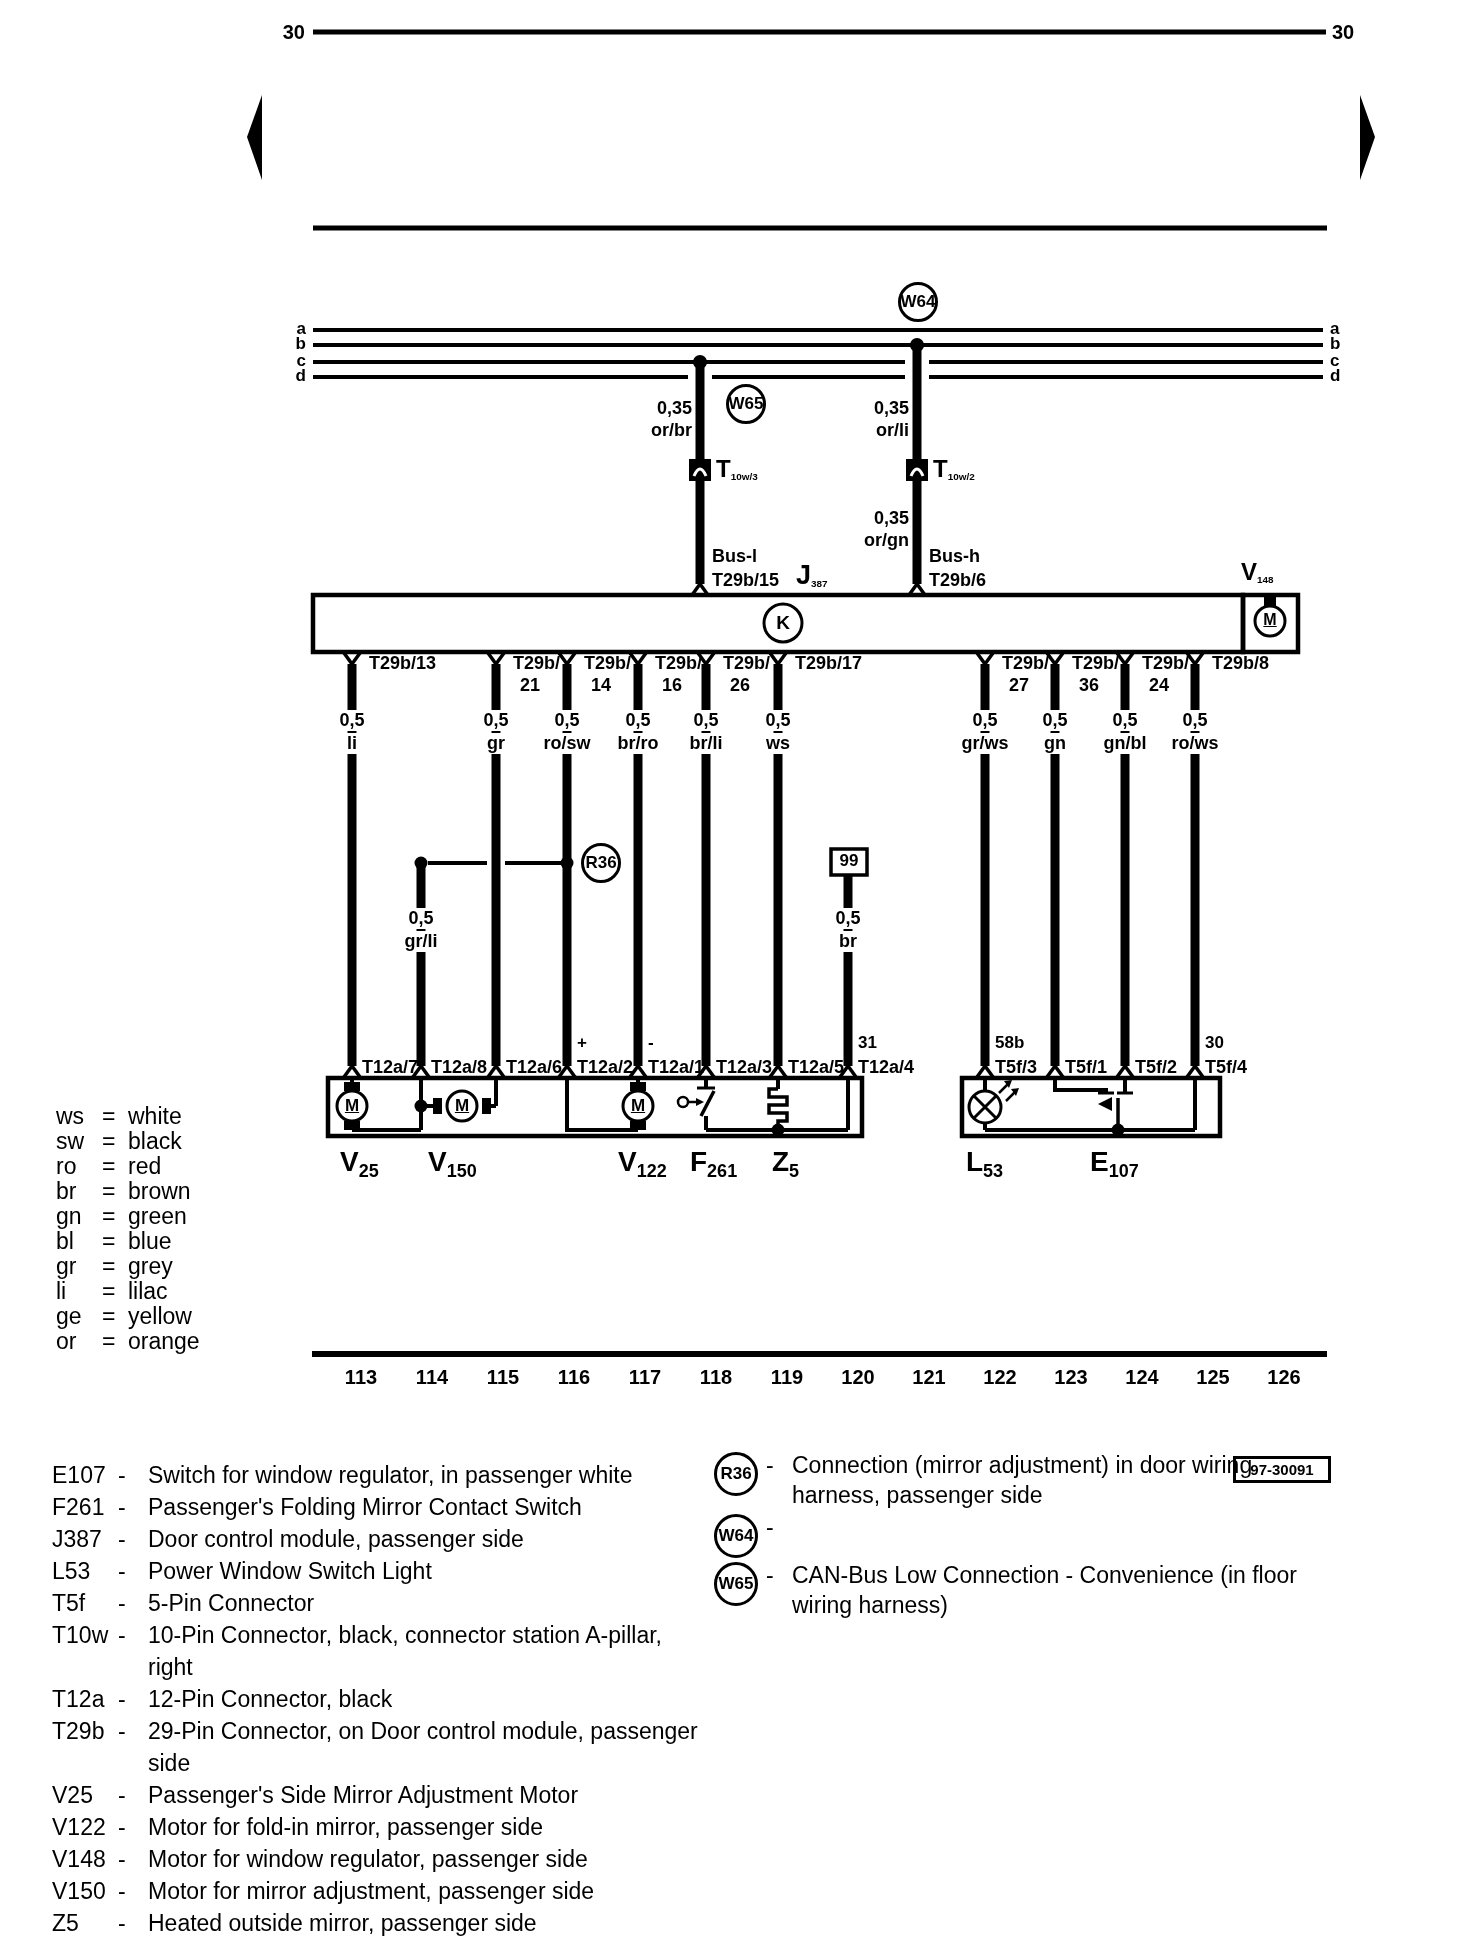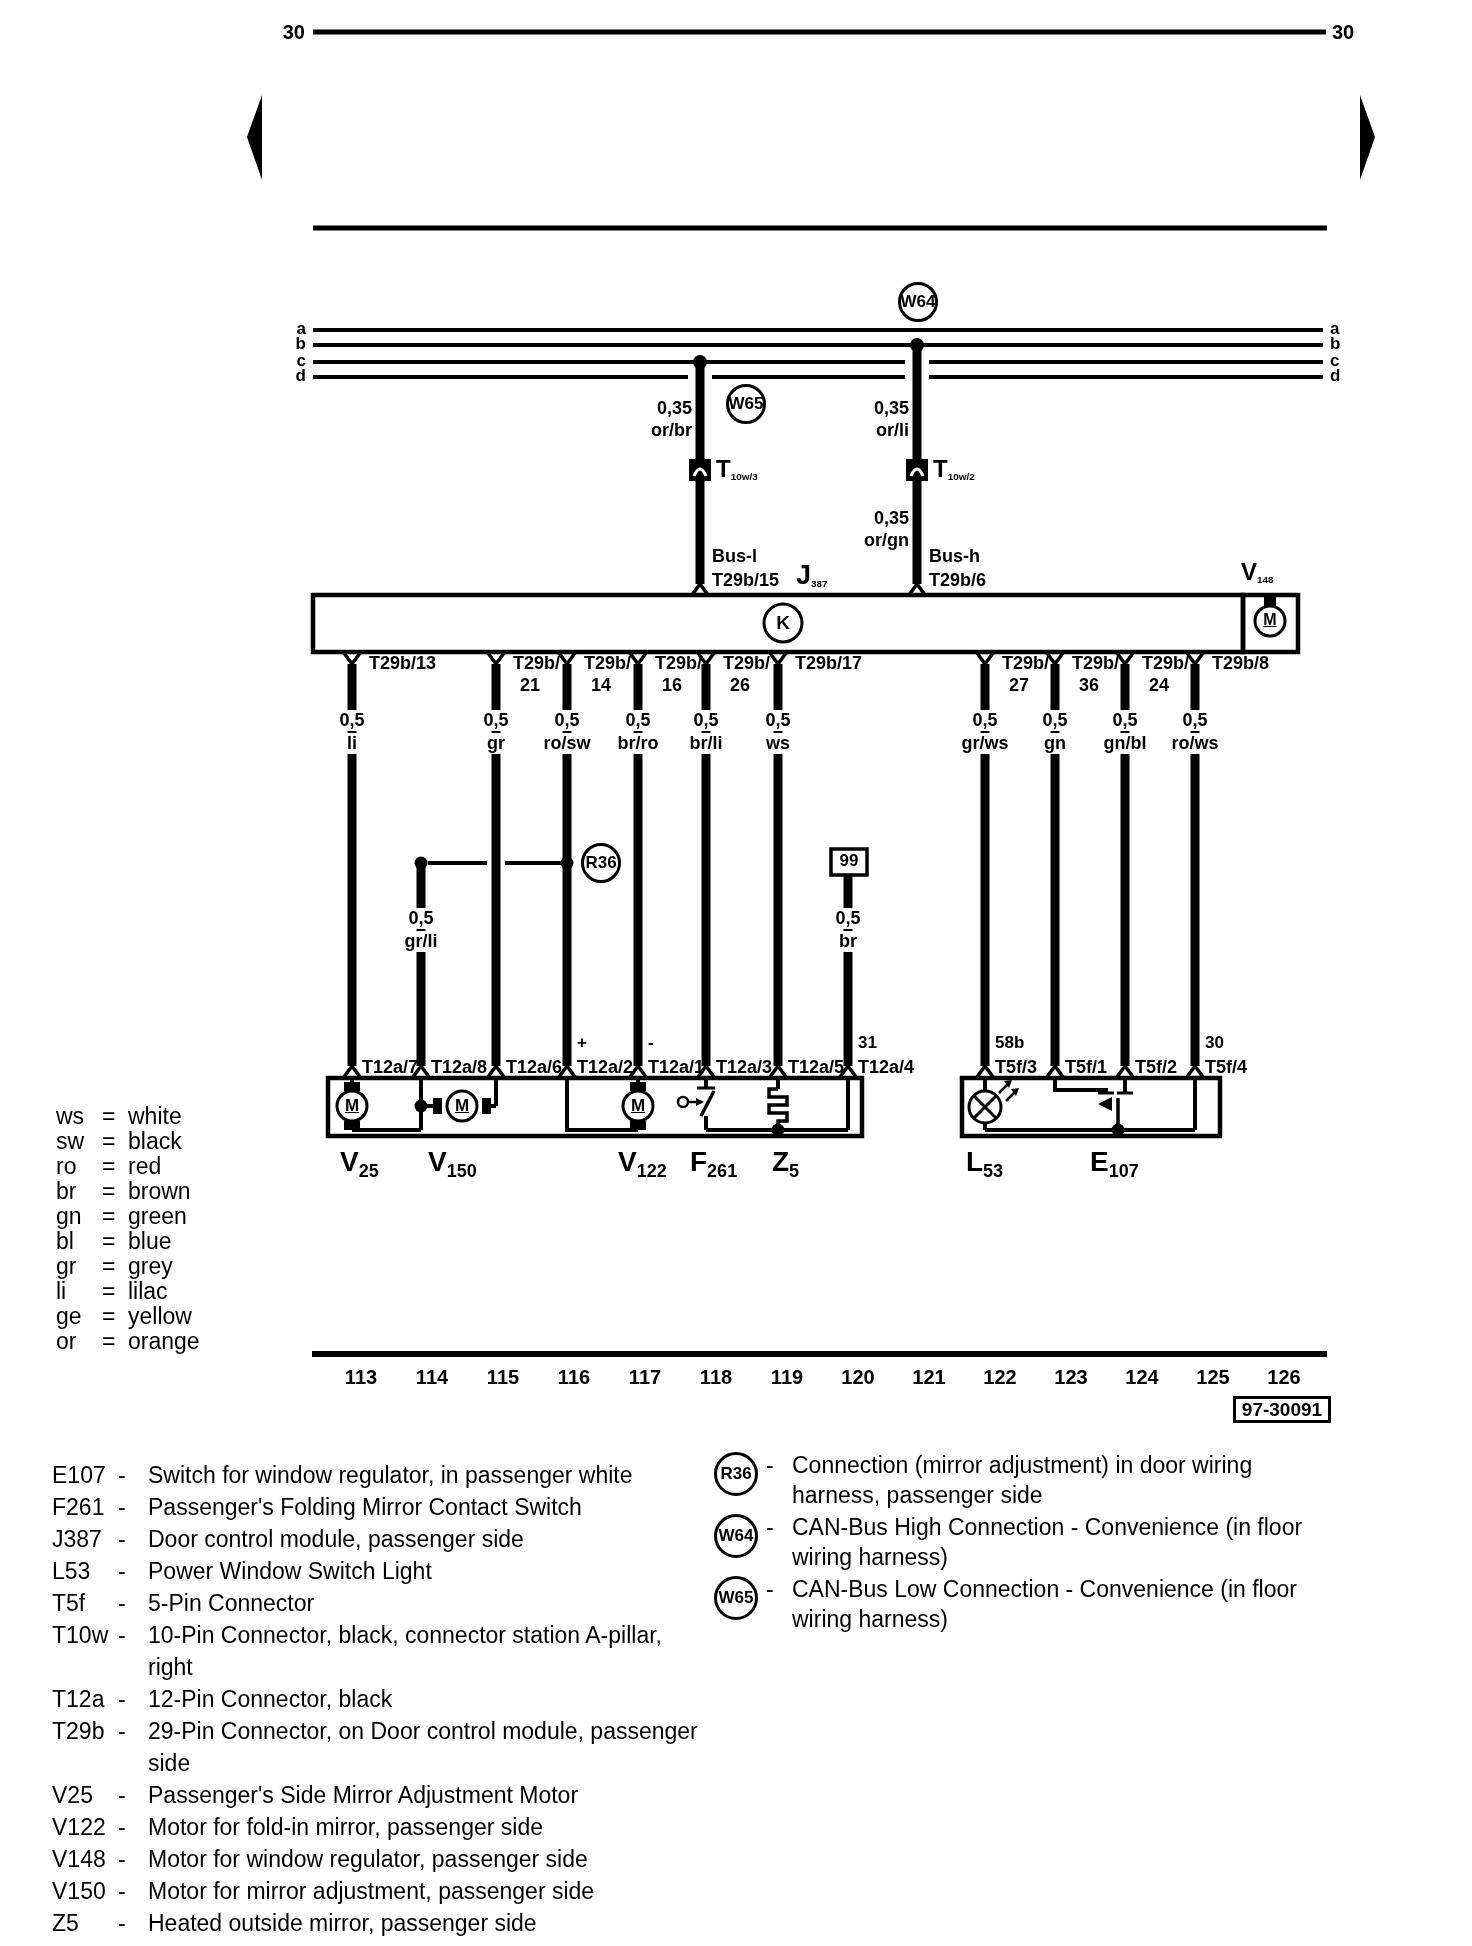--- a/index.html
+++ b/index.html
@@ -34,22 +34,22 @@
   
   #color-legend{position:absolute;left:56px;top:1104px;font-size:23px;line-height:25px;}
   #color-legend .crow{display:grid;grid-template-columns:46px 26px auto;}
   
   #legend-left{position:absolute;left:52px;top:1459px;width:660px;font-size:23px;line-height:32px;}
   #legend-left .lrow{display:grid;grid-template-columns:66px 30px 1fr;}
   #legend-right{position:absolute;left:714px;top:1450px;width:600px;font-size:23px;line-height:30px;}
   #legend-right .lrow{display:grid;grid-template-columns:52px 26px 1fr;margin-bottom:2px;}
   #legend-right .ckey{width:44px;height:44px;border:3px solid #000;border-radius:50%;box-sizing:border-box;
         display:flex;align-items:center;justify-content:center;font-size:17px;font-weight:bold;margin-top:2px;}
-  #plate{position:absolute;left:1233px;top:1396px;width:98px;height:27px;border:3px solid #000;box-sizing:border-box;
-        display:flex;align-items:center;justify-content:center;font-weight:bold;font-size:19px;}
+  #plate{position:absolute;left:1233px;top:1456px;width:98px;height:27px;border:3px solid #000;box-sizing:border-box;
+        display:flex;align-items:center;justify-content:center;font-weight:bold;font-size:15px;}
 </style>
 </head>
 <body>
 
 <div id="page">
 
   <svg id="wiring" width="1472" height="1946" viewBox="0 0 1472 1946">
 
     <path d="M313,32 H1326" stroke="#000" stroke-width="5"></path>
 
@@ -550,21 +550,20 @@
   <div id="legend-right">
 
   <div class="lrow">
         <span class="ckey">R36</span>
         <span>-</span>
         <span>Connection (mirror adjustment) in door wiring harness, passenger side</span>
       </div>
       <div class="lrow">
         <span class="ckey">W64</span>
         <span>-</span>
-        <span>CAN-Bus High Connection - Convenience (in floor wiring harness)</span>
       </div>
       <div class="lrow">
         <span class="ckey">W65</span>
         <span>-</span>
         <span>CAN-Bus Low Connection - Convenience (in floor wiring harness)</span>
       </div>
     </div>
 
 </div>
 

